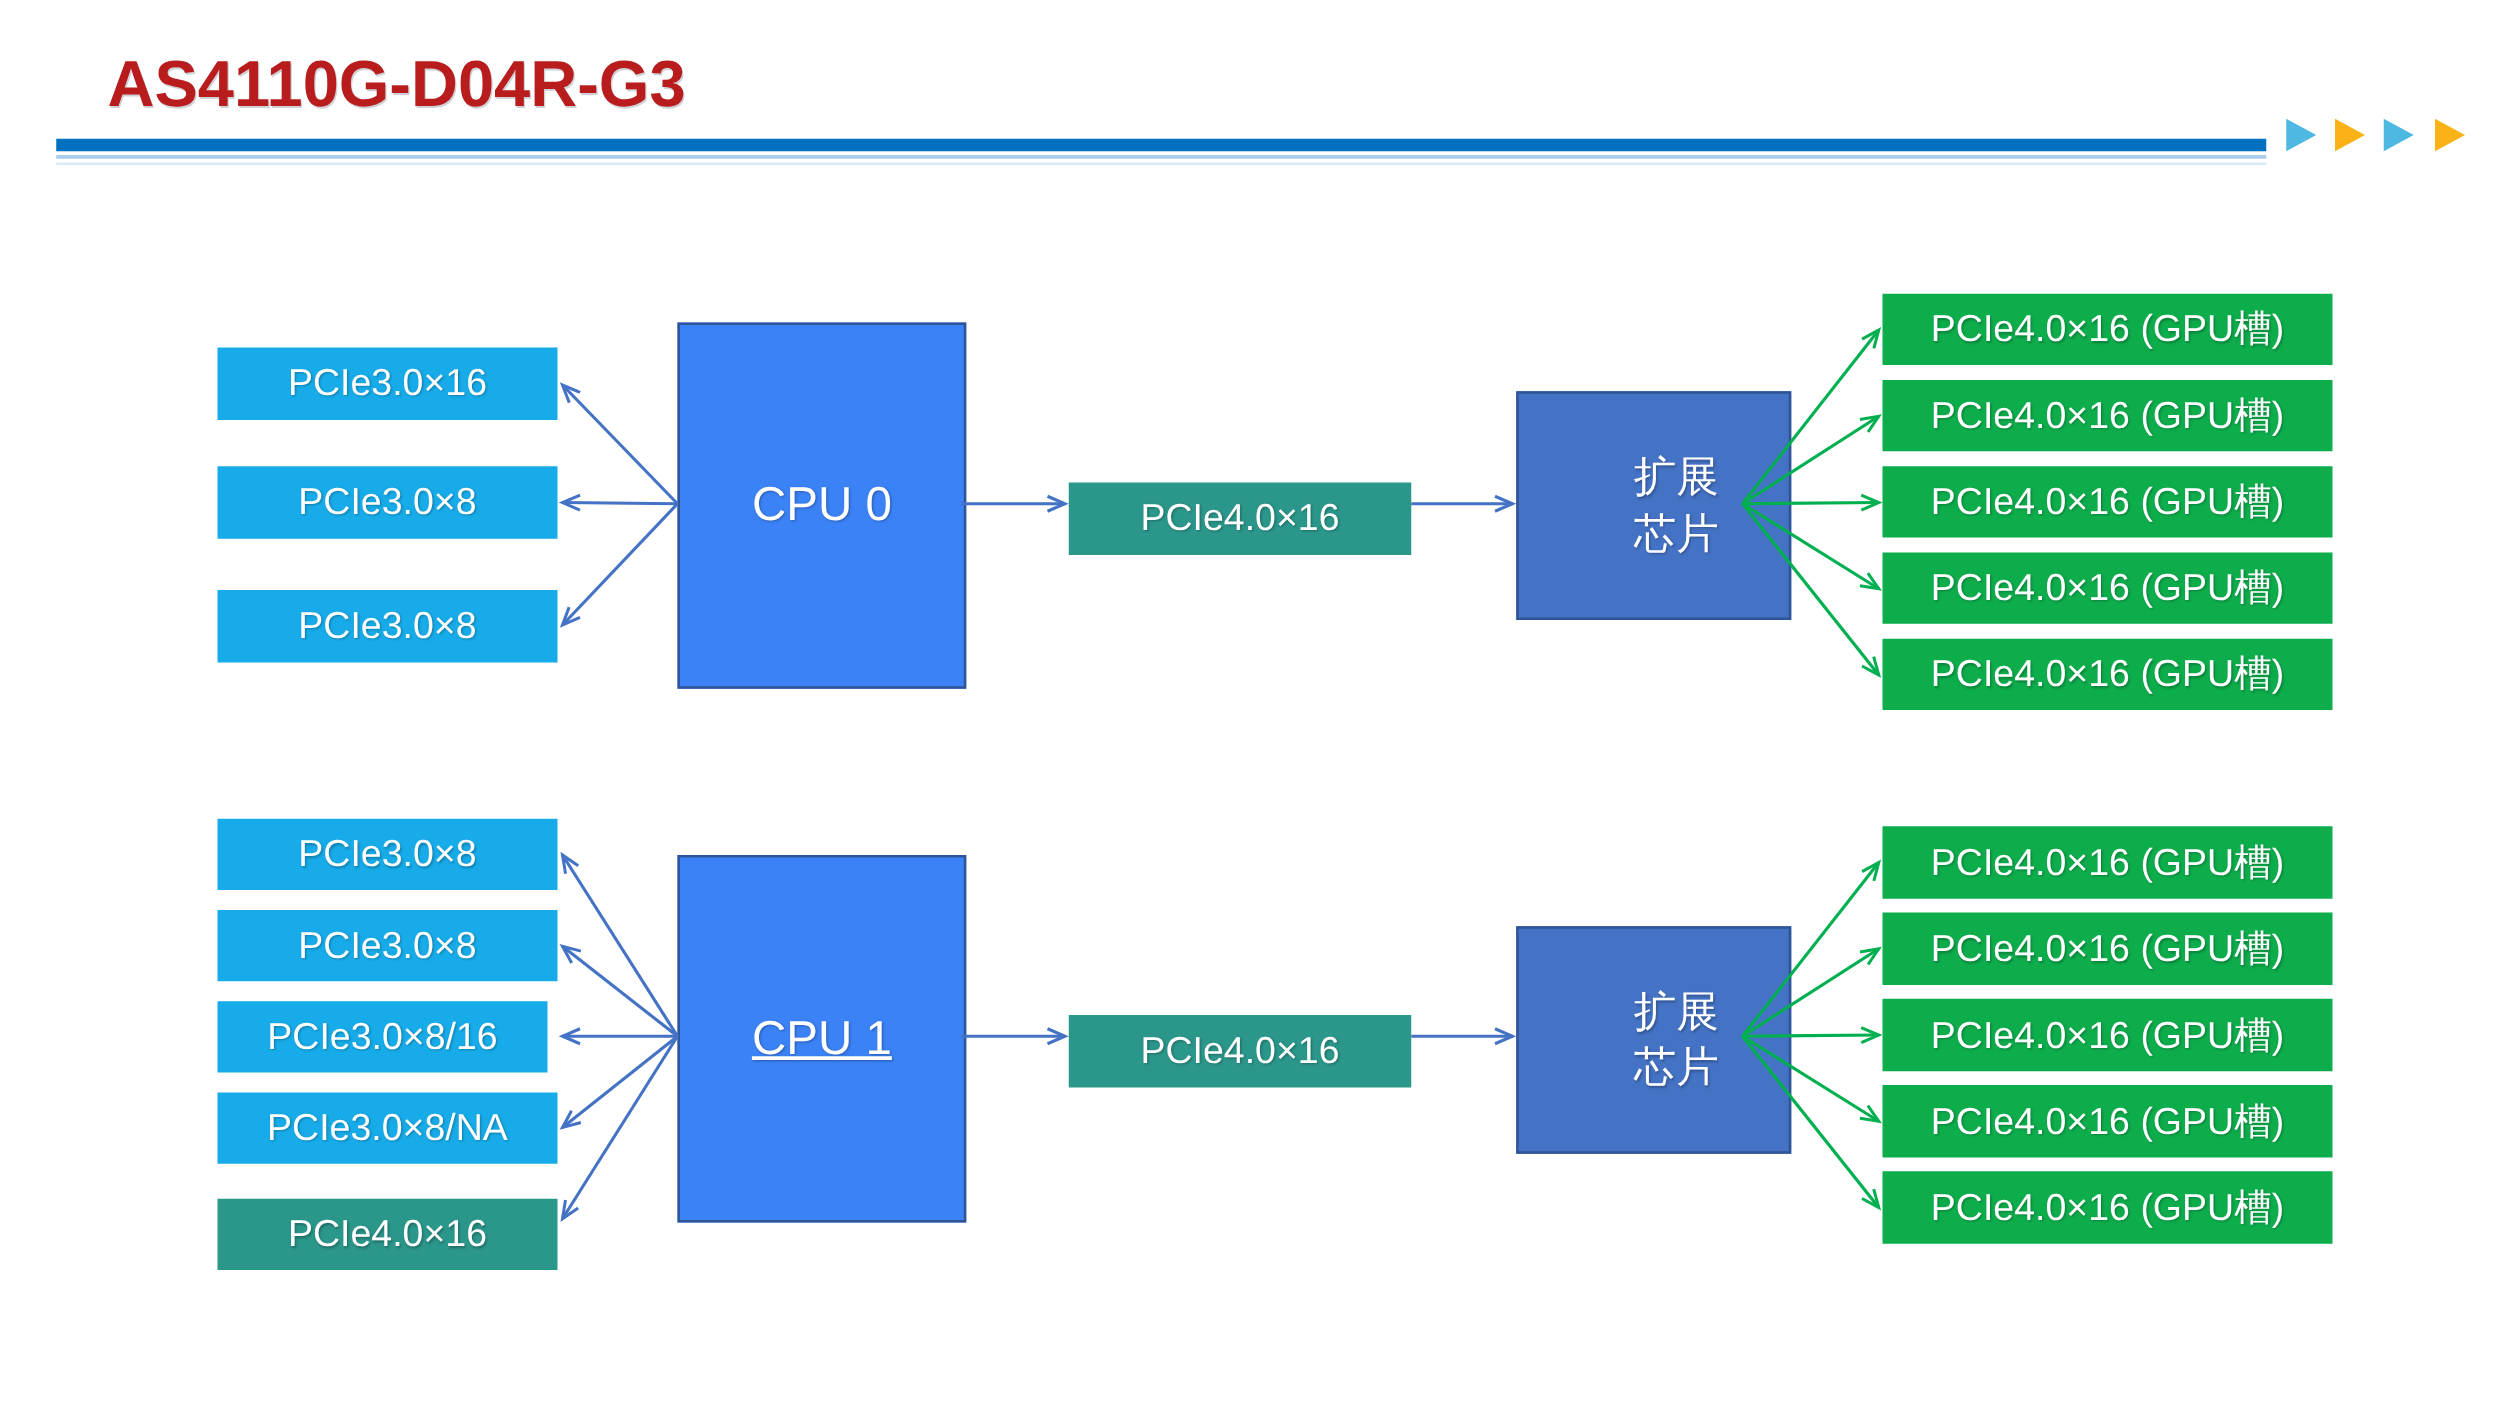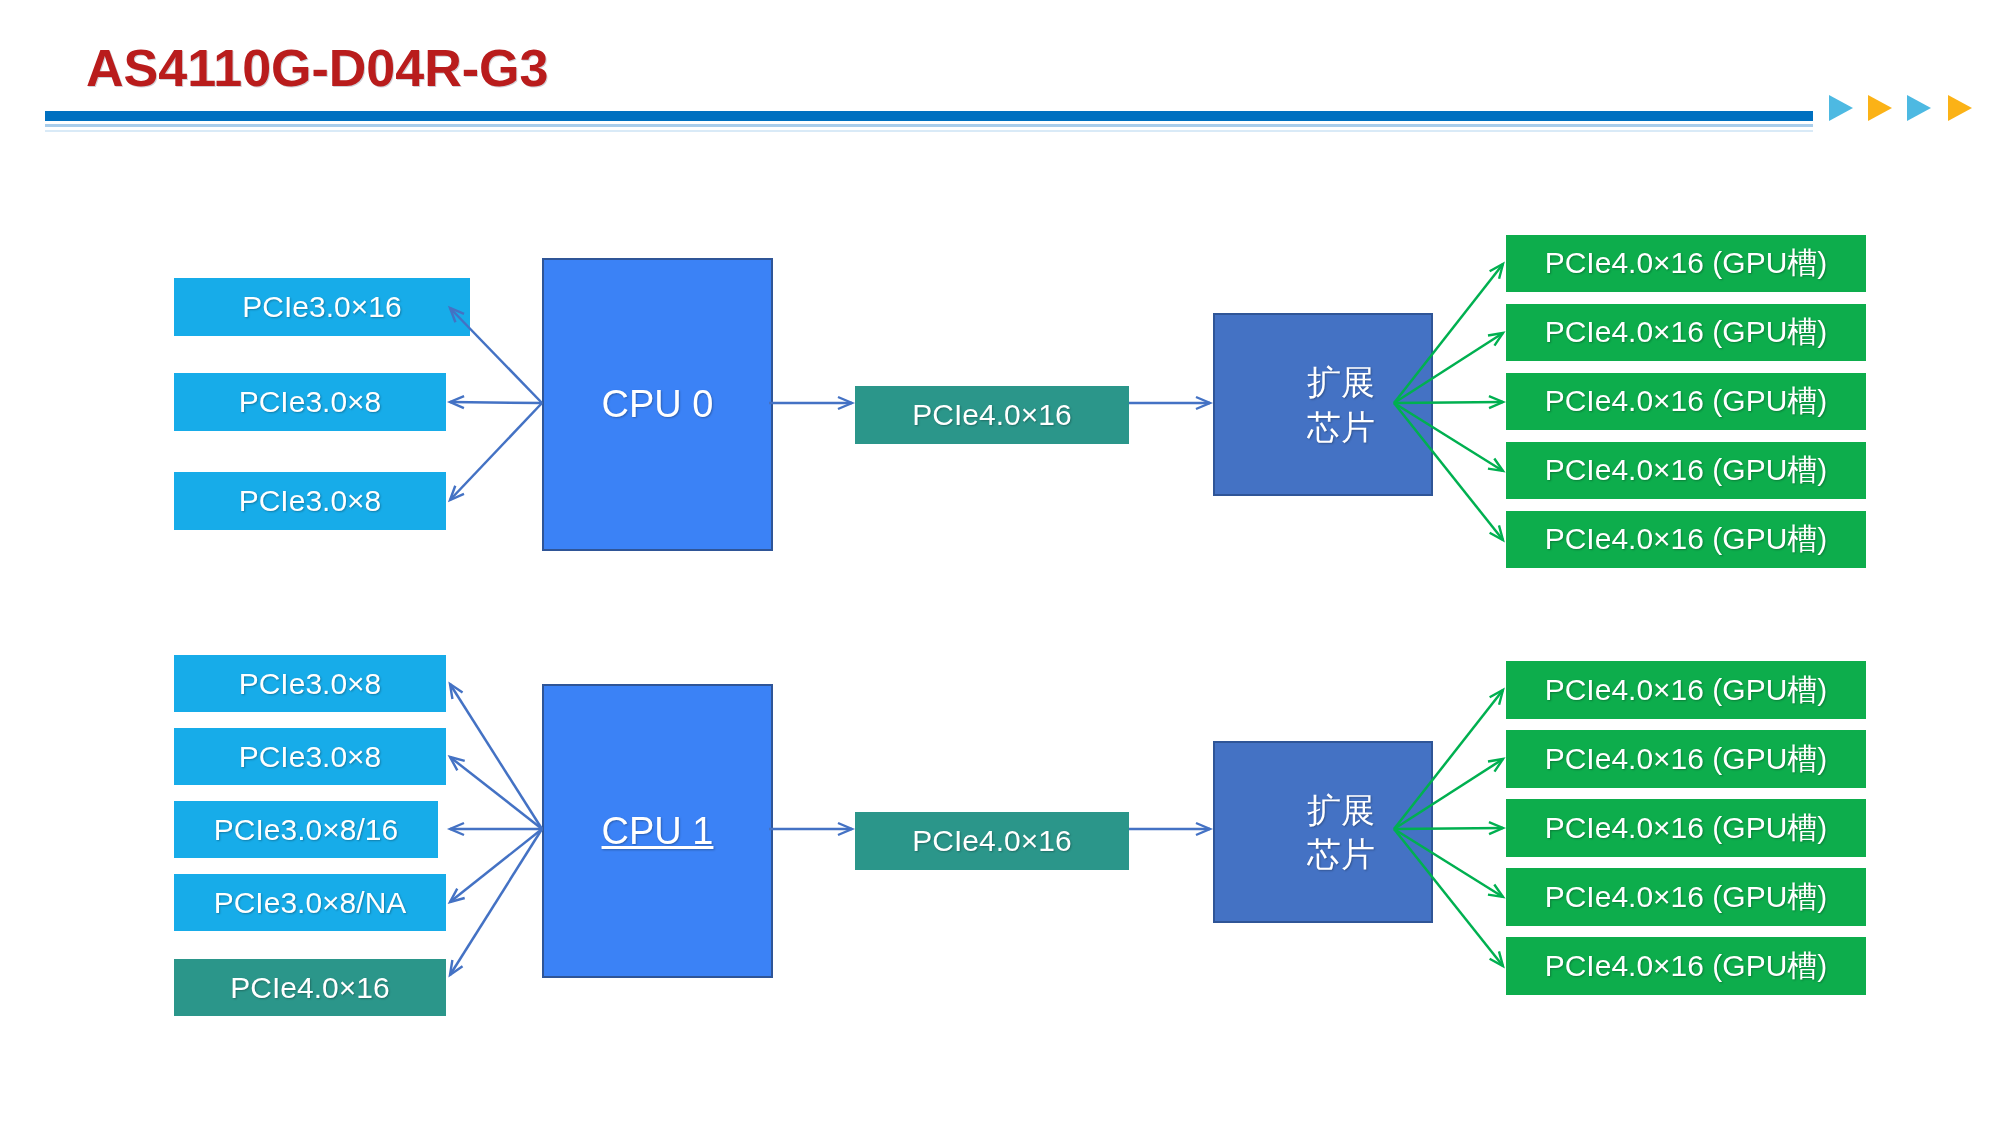--- a/index.html
+++ b/index.html
@@ -46,21 +46,21 @@
 
   <div class="page-title">AS4110G-D04R-G3</div>
   <div class="rule-main"></div>
   <div class="rule-light"></div>
   <div class="rule-faint"></div>
   <div class="tri blue" style="left:1829px; top:95px;"></div>
   <div class="tri orange" style="left:1868px; top:95px;"></div>
   <div class="tri blue" style="left:1907px; top:95px;"></div>
   <div class="tri orange" style="left:1948px; top:95px;"></div>
 
-  <div class="node slot cyan" style="left:174px; top:278px; width:296px; height:58px;">
+  <div class="node slot cyan" style="left:174px; top:278px; width:272px; height:58px;">
     <span>PCIe3.0×16</span>
   </div>
   <div class="node slot cyan" style="left:174px; top:373px; width:272px; height:58px;">
     <span>PCIe3.0×8</span>
   </div>
   <div class="node slot cyan" style="left:174px; top:472px; width:272px; height:58px;">
     <span>PCIe3.0×8</span>
   </div>
 
   <div class="node cpu" style="left:542px; top:258px; width:227px; height:289px;">

